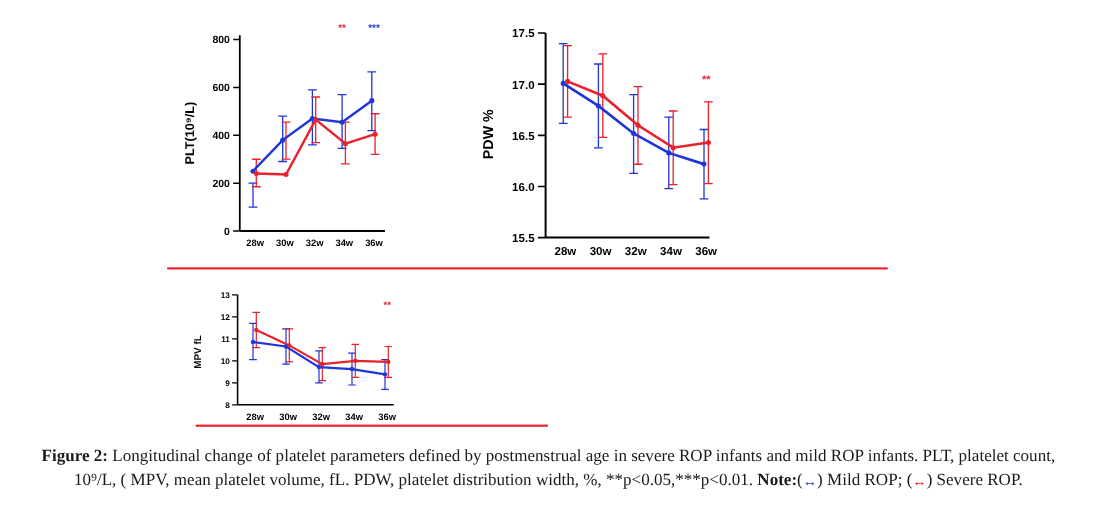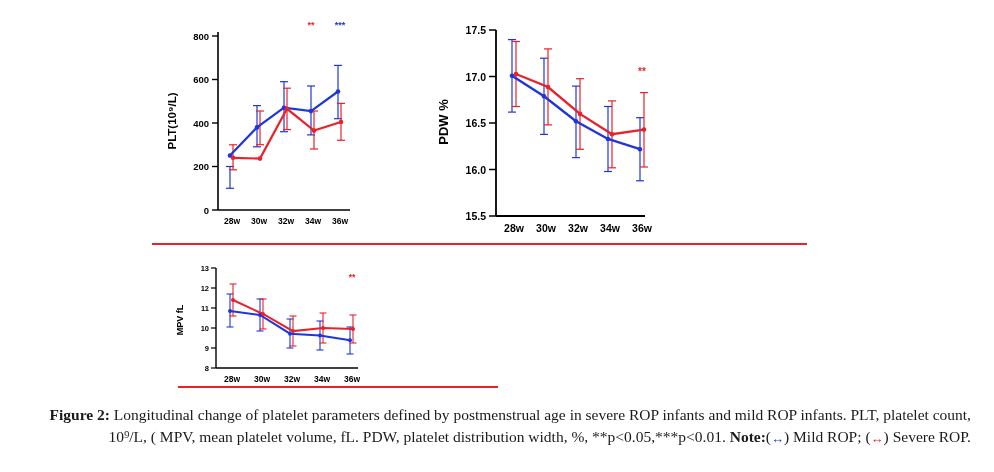--- a/index.html
+++ b/index.html
@@ -51,21 +51,21 @@
 
   .caption {
     position: absolute;
     left: 26px;
     top: 404px;
     width: 945px;
     font-family: "Liberation Serif", serif;
     font-size: 15.5px;
     line-height: 1.45;
     color: #1a1a1a;
-    text-align: right;
+    text-align: center;
   }
   .caption b { font-weight: bold; }
   .legend-arrow {
     display: inline-block;
     font-family: "Liberation Sans", sans-serif;
     font-size: 13px;
     line-height: 1;
     vertical-align: middle;
   }
   .arrow-blue { color: #1f36d8; }

